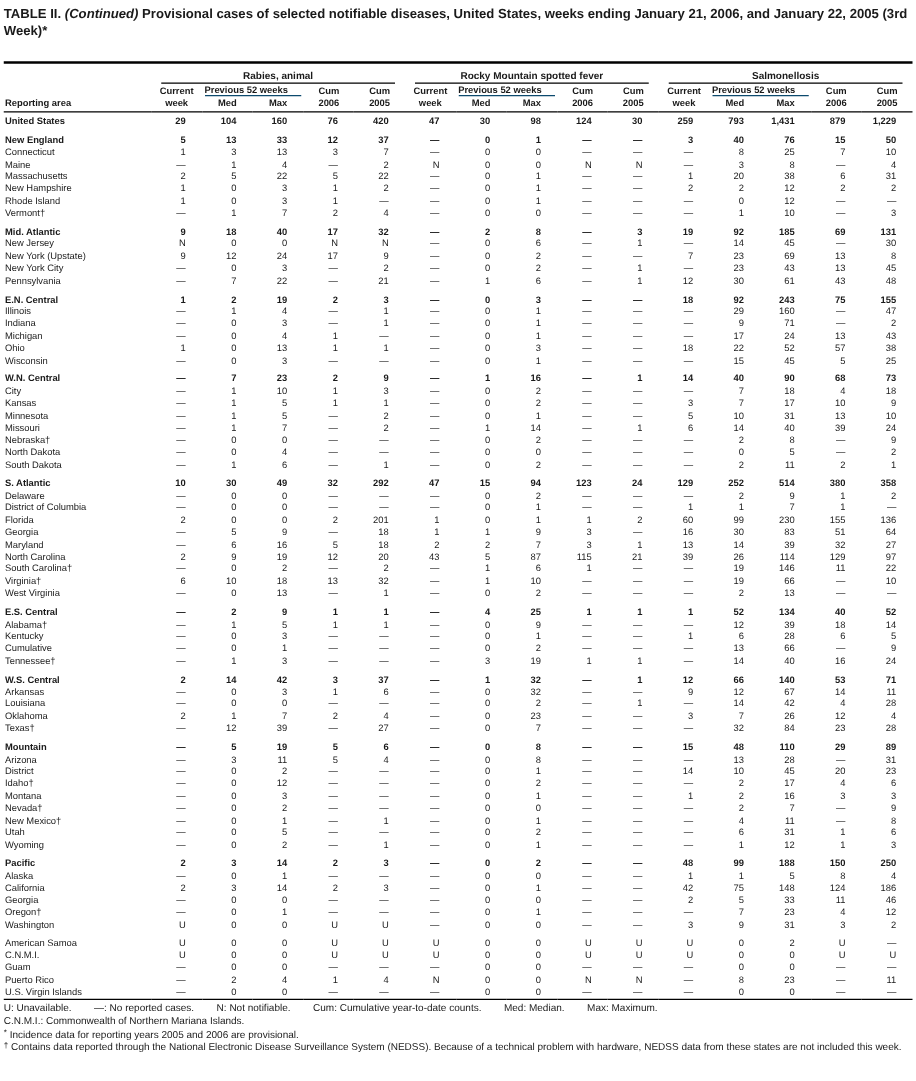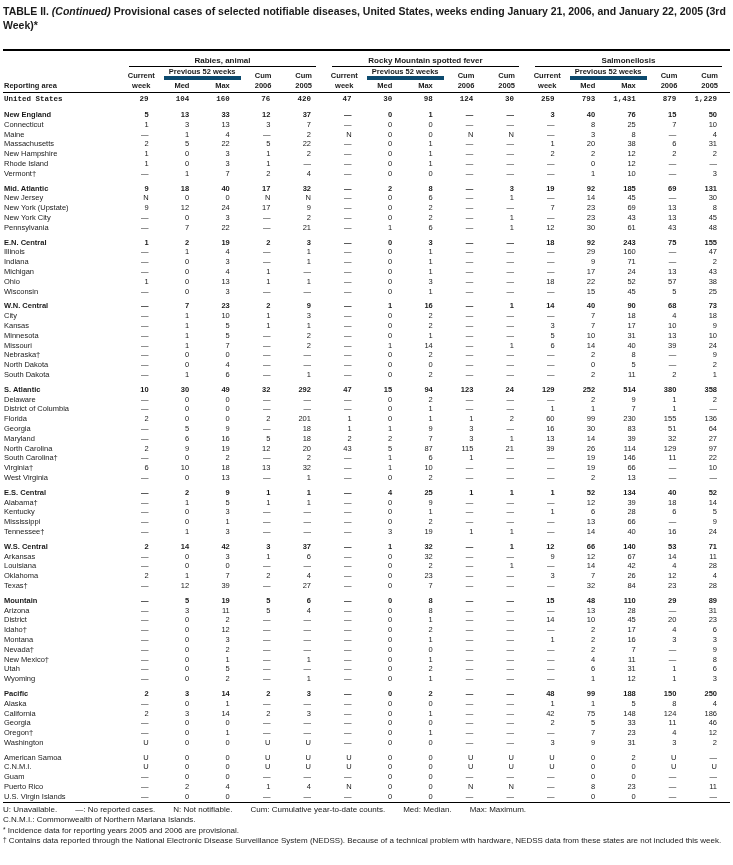--- a/index.html
+++ b/index.html
@@ -16,30 +16,30 @@
   .title .it { font-style: italic; }
 
   table { border-collapse: collapse; table-layout: fixed; width: 727px; border-bottom: 1.5px solid #000; }
   col.c-area { width: 118px; }
   col.c-num  { width: 40.6px; }
 
   thead th { font-size: 7.5px; font-weight: bold; vertical-align: bottom; padding: 0; white-space: nowrap; }
   tr.grow th { padding-top: 5px; }
   .gu { display: block; border-bottom: 1px solid #000; padding-bottom: 1px; margin: 0 8px; font-size: 8px; }
   .ch { text-align: center; }
-  .pu { display: block; text-align: center; border-bottom: 4px solid #0c4a6e; margin: 0 2px; }
+  .pu { display: block; text-align: left; border-bottom: 1px solid #0c4a6e; margin: 0 2px; }
   tr.sub2 th { border-bottom: 1.5px solid #000; padding-bottom: 2px; padding-top: 1px; }
   th.area-h2 { text-align: left; padding-left: 1px; }
 
   tbody td { font-size: 7.5px; line-height: 9.8px; padding: 0; white-space: nowrap; overflow: hidden; }
   tbody td.area { text-align: left; padding-left: 1px; }
   tbody td.num  { text-align: right; padding-right: 13px; }
   tbody tr.bold td { font-weight: bold; }
   tbody tr.section-start td { padding-top: 5px; }
-  tbody tr.first-data td { padding-top: 2px; font-family: Liberation Mono, monospace; }
+  tbody tr.first-data td { padding-top: 2px; }
 
   .footnotes { padding-top: 2px; }
   .fn { font-size: 8px; line-height: 10.5px; }
   .legend span { margin-right: 18px; }
   .fn-hang { padding-left: 5px; text-indent: -5px; }
   .fn .mark { vertical-align: top; font-size: 6.5px; line-height: 8px; }
 </style>
 </head>
 <body>
 
@@ -820,21 +820,21 @@
           <td class="num">1</td>
           <td class="num">—</td>
           <td class="num">—</td>
           <td class="num">1</td>
           <td class="num">6</td>
           <td class="num">28</td>
           <td class="num">6</td>
           <td class="num">5</td>
         </tr>
         <tr>
-          <td class="area">Mississippi</td>
+          <td class="area">Cumulative</td>
           <td class="num">—</td>
           <td class="num">0</td>
           <td class="num">1</td>
           <td class="num">—</td>
           <td class="num">—</td>
           <td class="num">—</td>
           <td class="num">0</td>
           <td class="num">2</td>
           <td class="num">—</td>
           <td class="num">—</td>

